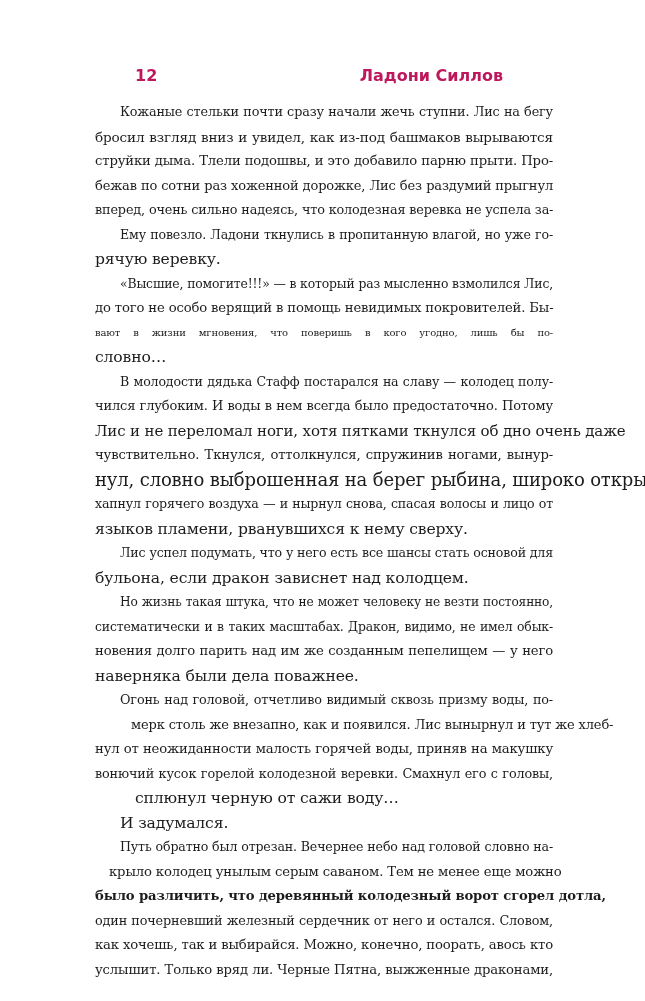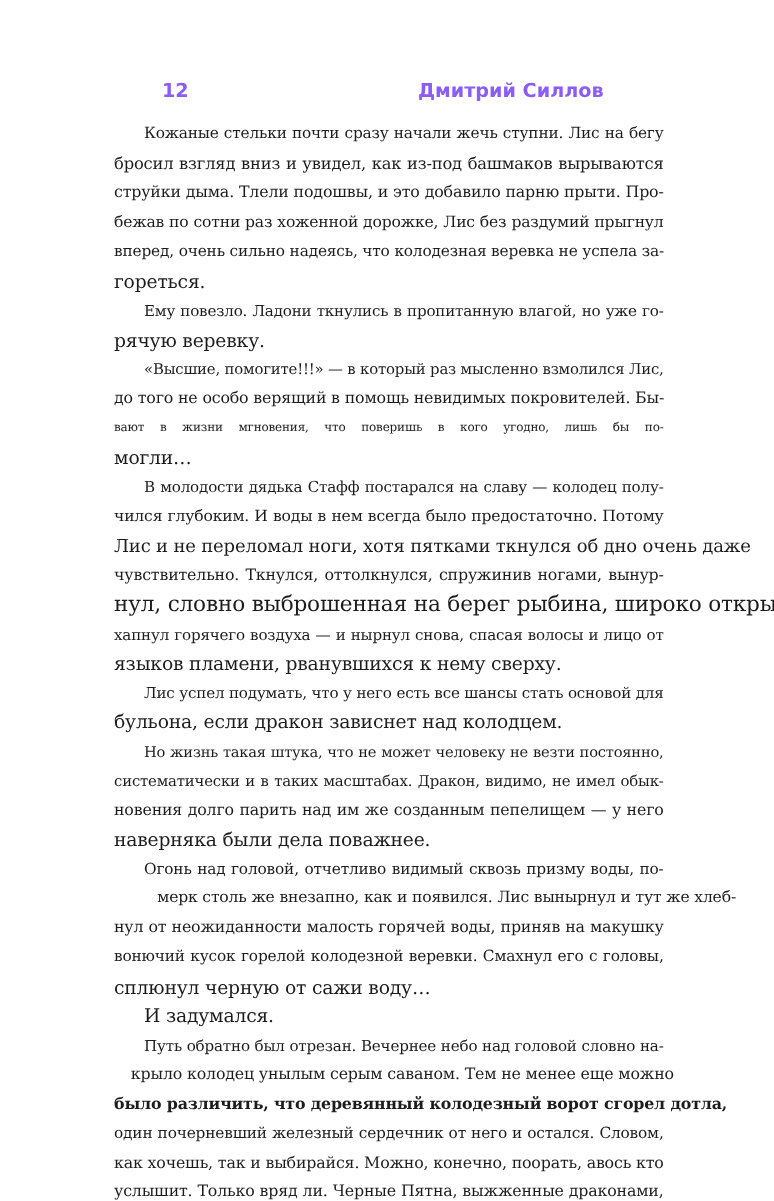--- a/index.html
+++ b/index.html
@@ -6,21 +6,21 @@
     body {
       width: 645px; height: 1001px; background: #ffffff; overflow: hidden;
       position: relative;
       font-family: "DejaVu Serif", "Liberation Serif", serif;
       color: #1c1c1c;
     }
     .page { position: absolute; left: 0; top: 0; width: 645px; height: 1001px; }
     .header {
       position: absolute; top: 66px; left: 95px; width: 458px; height: 22px;
       font-family: "DejaVu Sans", "Liberation Sans", sans-serif;
-      font-weight: bold; font-size: 16px; color: #8b5cf6;
+      font-weight: bold; font-size: 16px; color: #be185d;
     }
     .page-number { position: absolute; left: 40px; top: 0; }
     .running-title { position: absolute; right: 50px; top: 0; }
     .body-text {
       position: absolute; left: 95px; top: 100px; width: 458px;
     }
     .line {
       display: block; height: 24.5px; line-height: 24.5px;
       font-size: 15.6px; white-space: nowrap;
       text-align: justify; text-align-last: justify;
@@ -28,54 +28,53 @@
     }
     .line.indent { padding-left: 25px; }
     .line.last { text-align-last: left; }
   </style>
 </head>
 <body>
 
 <div class="page">
   <div class="header">
     <span class="page-number">12</span>
-    <span class="running-title">Дмитрий Силлов</span>
+    <span class="running-title">Ладони Силлов</span>
   </div>
 
   <div class="body-text" id="body-text">
       <span class="line indent" style="white-space: nowrap; font-size: 12.8px;">Кожаные стельки почти сразу начали жечь ступни. Лис на бегу</span>
       <span class="line" style="white-space: nowrap; font-size: 13.6px;">бросил взгляд вниз и увидел, как из-под башмаков вырываются</span>
       <span class="line" style="white-space: nowrap; font-size: 13.2px;">струйки дыма. Тлели подошвы, и это добавило парню прыти. Про-</span>
       <span class="line" style="white-space: nowrap; font-size: 13px;">бежав по сотни раз хоженной дорожке, Лис без раздумий прыгнул</span>
       <span class="line" style="white-space: nowrap; font-size: 12.8px;">вперед, очень сильно надеясь, что колодезная веревка не успела за-</span>
-      <span class="line last" style="white-space: nowrap; font-size: 15.6px;">гореться.</span>
       <span class="line indent" style="white-space: nowrap; font-size: 12.6px;">Ему повезло. Ладони ткнулись в пропитанную влагой, но уже го-</span>
       <span class="line last" style="white-space: nowrap; font-size: 15.6px;">рячую веревку.</span>
       <span class="line indent" style="white-space: nowrap; font-size: 12.4px;">«Высшие, помогите!!!» — в который раз мысленно взмолился Лис,</span>
       <span class="line" style="white-space: nowrap; font-size: 13.2px;">до того не особо верящий в помощь невидимых покровителей. Бы-</span>
       <span class="line" style="white-space: nowrap; font-size: 10px;">вают в жизни мгновения, что поверишь в кого угодно, лишь бы по-</span>
-      <span class="line last" style="white-space: nowrap; font-size: 15.6px;">могли…</span>
+      <span class="line last" style="white-space: nowrap; font-size: 15.6px;">словно…</span>
       <span class="line indent" style="white-space: nowrap; font-size: 12.6px;">В молодости дядька Стафф постарался на славу — колодец полу-</span>
       <span class="line" style="white-space: nowrap; font-size: 13px;">чился глубоким. И воды в нем всегда было предостаточно. Потому</span>
       <span class="line" style="white-space: nowrap; font-size: 15px;">Лис и не переломал ноги, хотя пятками ткнулся об дно очень даже</span>
       <span class="line" style="white-space: nowrap; font-size: 13.2px;">чувствительно. Ткнулся, оттолкнулся, спружинив ногами, вынyр-</span>
       <span class="line" style="white-space: nowrap; font-size: 18px;">нул, словно выброшенная на берег рыбина, широко открытым ртом</span>
       <span class="line" style="white-space: nowrap; font-size: 12.6px;">хапнул горячего воздуха — и нырнул снова, спасая волосы и лицо от</span>
       <span class="line last" style="white-space: nowrap; font-size: 15.6px;">языков пламени, рванувшихся к нему сверху.</span>
       <span class="line indent" style="white-space: nowrap; font-size: 12.6px;">Лис успел подумать, что у него есть все шансы стать основой для</span>
       <span class="line last" style="white-space: nowrap; font-size: 15.6px;">бульона, если дракон зависнет над колодцем.</span>
       <span class="line indent" style="white-space: nowrap; font-size: 12.2px;">Но жизнь такая штука, что не может человеку не везти постоянно,</span>
       <span class="line" style="white-space: nowrap; font-size: 12.4px;">систематически и в таких масштабах. Дракон, видимо, не имел обык-</span>
       <span class="line" style="white-space: nowrap; font-size: 13.2px;">новения долго парить над им же созданным пепелищем — у него</span>
       <span class="line last" style="white-space: nowrap; font-size: 15.6px;">наверняка были дела поважнее.</span>
       <span class="line indent" style="white-space: nowrap; font-size: 12.8px;">Огонь над головой, отчетливо видимый сквозь призму воды, по-</span>
       <span class="line" style="white-space: nowrap; font-size: 13px; margin-left: 36px;">мерк столь же внезапно, как и появился. Лис вынырнул и тут же хлеб-</span>
       <span class="line" style="white-space: nowrap; font-size: 13.2px;">нул от неожиданности малость горячей воды, приняв на макушку</span>
       <span class="line" style="white-space: nowrap; font-size: 12.8px;">вонючий кусок горелой колодезной веревки. Смахнул его с головы,</span>
-      <span class="line last" style="white-space: nowrap; font-size: 15.6px;">сплюнул черную от сажи воду…</span>
+      <span class="line last" style="white-space: nowrap; font-size: 15.6px; margin-left: 40px;">сплюнул черную от сажи воду…</span>
       <span class="line indent last" style="white-space: nowrap; font-size: 15.6px;">И задумался.</span>
       <span class="line indent" style="white-space: nowrap; font-size: 12.6px;">Путь обратно был отрезан. Вечернее небо над головой словно на-</span>
       <span class="line" style="white-space: nowrap; font-size: 13.2px; margin-left: 14px;">крыло колодец унылым серым саваном. Тем не менее еще можно</span>
       <span class="line" style="white-space: nowrap; font-size: 13.2px; font-weight: bold;">было различить, что деревянный колодезный ворот сгорел дотла,</span>
       <span class="line" style="white-space: nowrap; font-size: 12.8px;">один почерневший железный сердечник от него и остался. Словом,</span>
       <span class="line" style="white-space: nowrap; font-size: 13.2px;">как хочешь, так и выбирайся. Можно, конечно, поорать, авось кто</span>
       <span class="line" style="white-space: nowrap; font-size: 13.2px;">услышит. Только вряд ли. Черные Пятна, выжженные драконами,</span>
     </div>
 </div>
 

